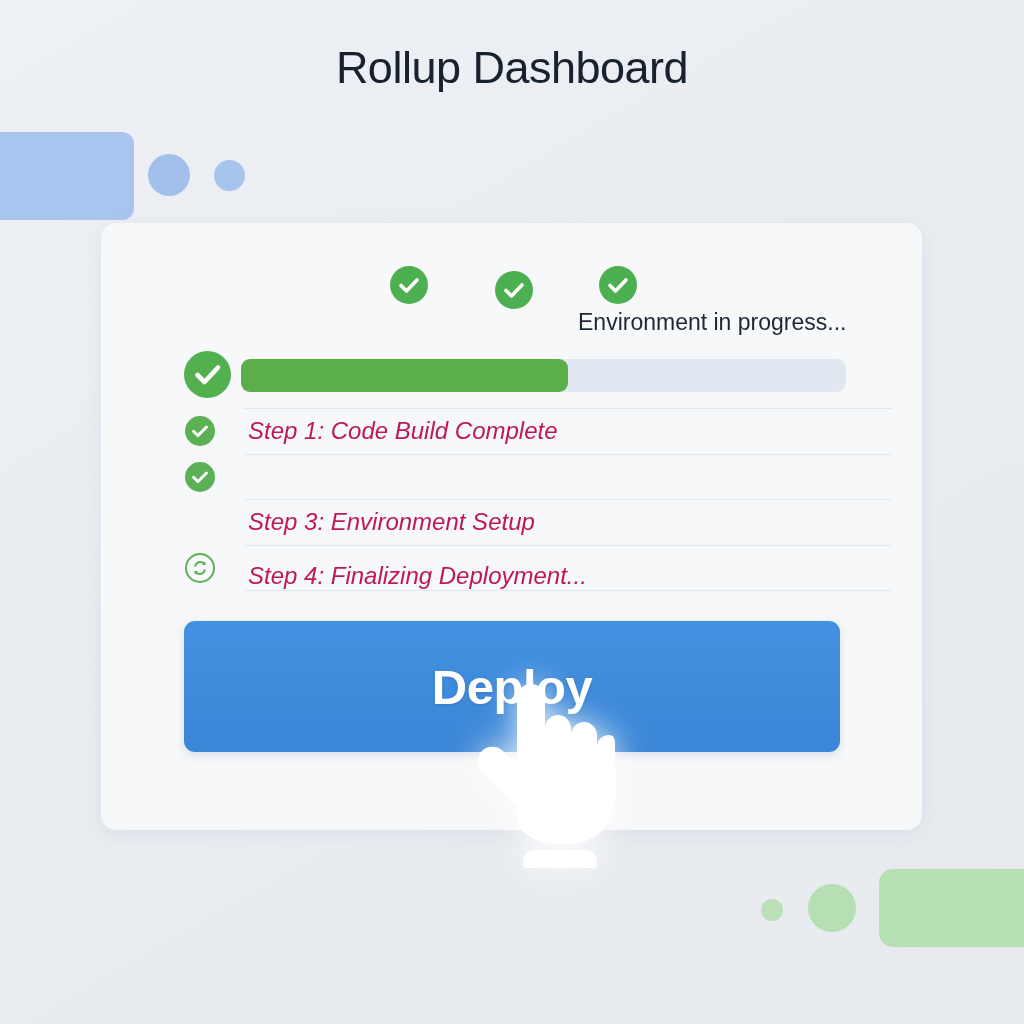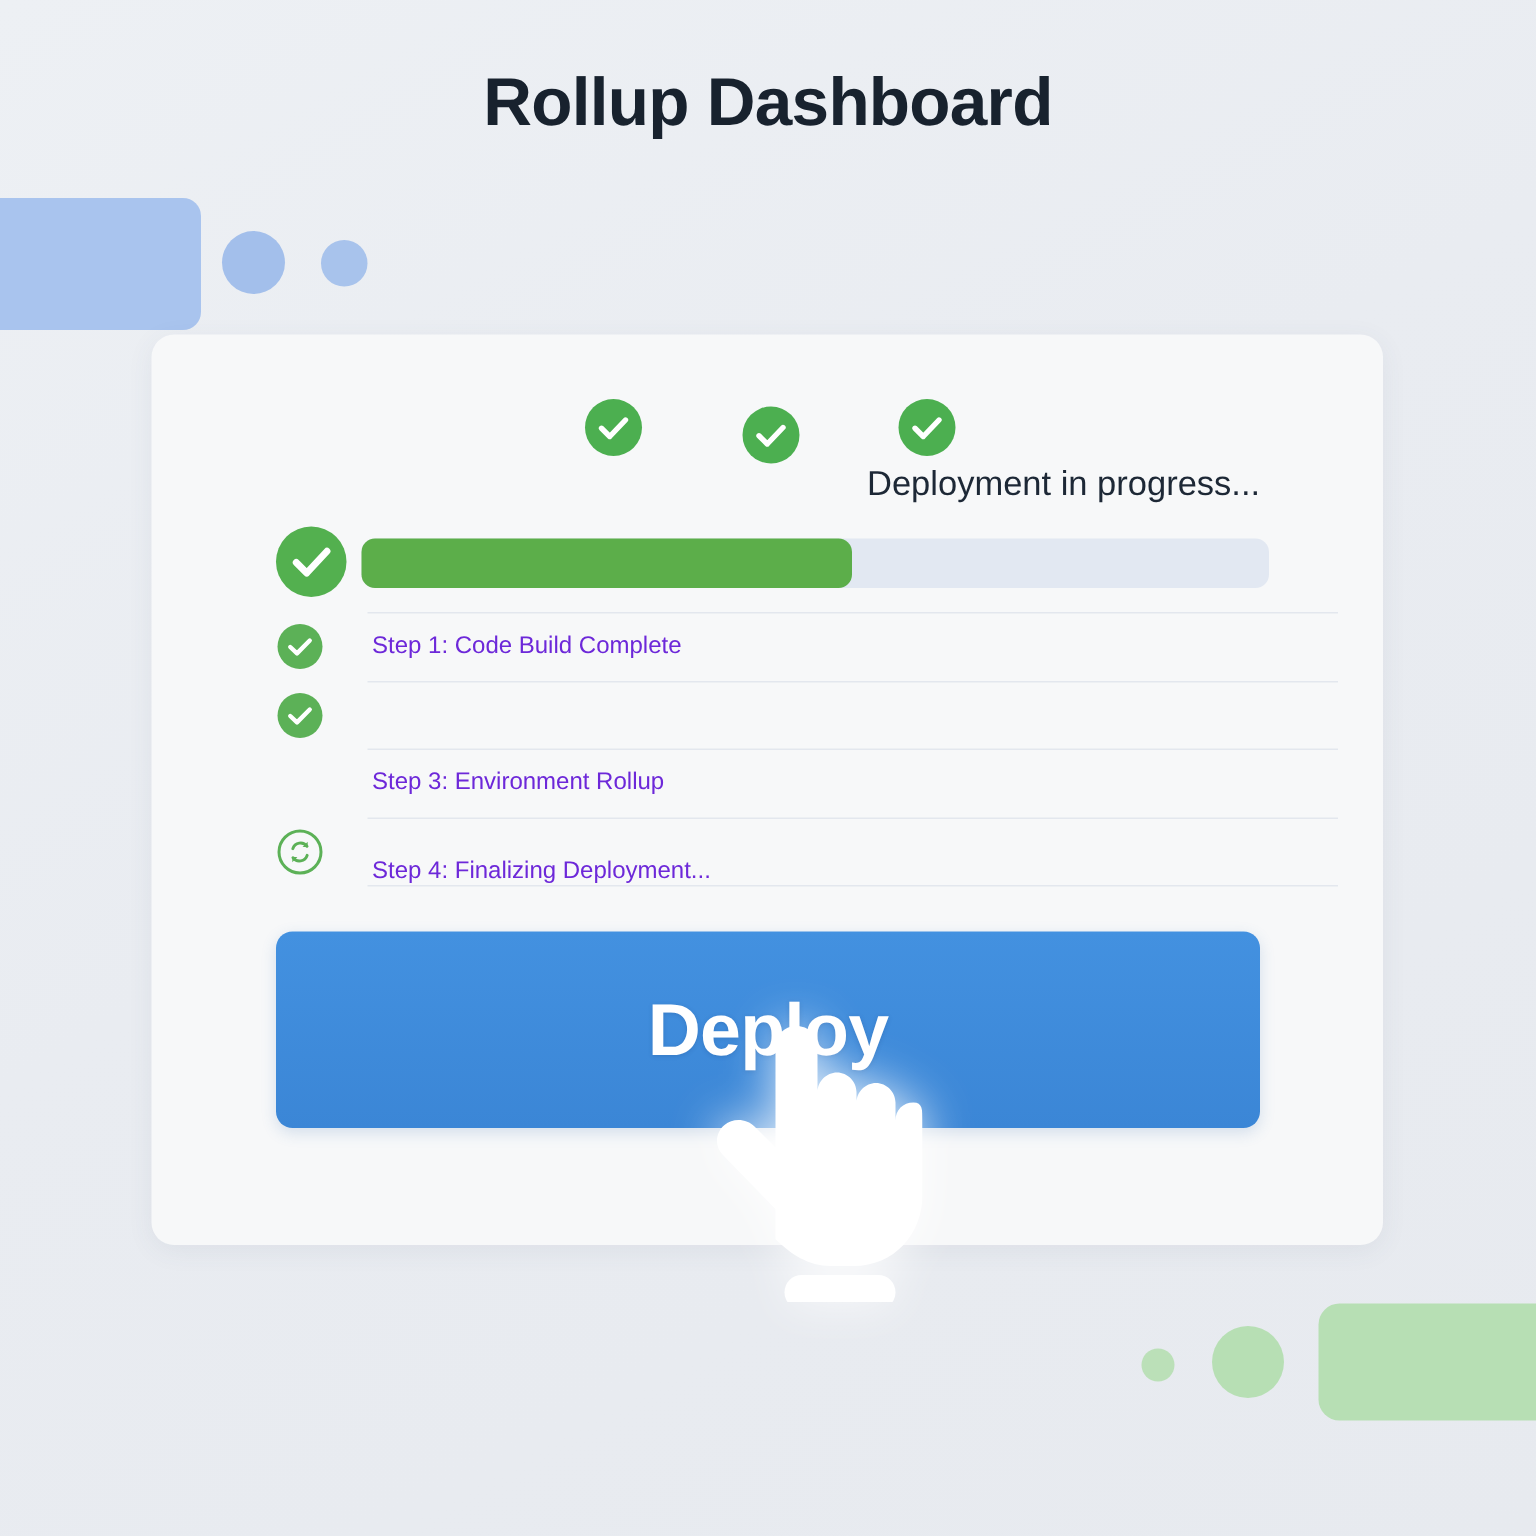--- a/index.html
+++ b/index.html
@@ -56,21 +56,21 @@
     border-radius: 50%;
   }
 
   
   #page-title {
     position: absolute;
     left: 0; top: 42px;
     width: 1024px;
     text-align: center;
     font-size: 45px;
-    font-weight: bold;
+    font-weight: normal;
     letter-spacing: -0.5px;
     color: #18222e;
   }
 
   
   #dashboard-card {
     position: absolute;
     left: 101px; top: 223px;
     width: 821px; height: 607px;
     background: #f7f8f9;
@@ -159,23 +159,24 @@
     border-radius: 50%;
     background: #5cb157;
   }
   .step-icon.spinner {
     border-radius: 50%;
     border: 2.5px solid #5cb157;
     box-sizing: border-box;
   }
 
   .step-label {
-    font-size: 16px;
-    color: #6d28d9;
+    font-size: 24px;
+    color: #be185d;
     padding-left: 3px;
+    font-style: italic;
   }
 
   
   #deploy-button {
     position: absolute;
     left: 83px; top: 398px;
     width: 656px; height: 131px;
     background: linear-gradient(180deg, #4391e0 0%, #3b86d6 100%);
     border-radius: 11px;
     box-shadow: 0 3px 10px rgba(55,110,180,0.18);
@@ -225,21 +226,21 @@
         <path d="M11 19.5 L16.5 25 L27 14" fill="none" stroke="#ffffff" stroke-width="3.6" stroke-linecap="round" stroke-linejoin="round"></path>
       </svg>
     </div>
     <div class="check-top c3">
       <svg class="check-glyph" viewBox="0 0 38 38">
         <path d="M11 19.5 L16.5 25 L27 14" fill="none" stroke="#ffffff" stroke-width="3.6" stroke-linecap="round" stroke-linejoin="round"></path>
       </svg>
     </div>
   </div>
 
-  <div id="deployment-status-text">Deployment in progress...</div>
+  <div id="deployment-status-text">Environment in progress...</div>
 
   <div id="progress-row">
     <div id="progress-check">
       <svg class="check-glyph" viewBox="0 0 47 47">
         <path d="M13.5 24 L20.5 31 L34 16.5" fill="none" stroke="#ffffff" stroke-width="4.6" stroke-linecap="round" stroke-linejoin="round"></path>
       </svg>
     </div>
     <div id="progress-track">
       <div id="progress-fill" style="width: 54%;"></div>
     </div>
@@ -259,21 +260,21 @@
     <div class="step-row">
       <div class="step-icon check-small">
         <svg class="check-glyph" viewBox="0 0 30 30">
           <path d="M8.5 15.3 L13 19.6 L21.5 11" fill="none" stroke="#ffffff" stroke-width="2.9" stroke-linecap="round" stroke-linejoin="round"></path>
         </svg>
       </div>
     </div>
 
     <div class="step-row">
 
-      <span class="step-label">Step 3: Environment Rollup</span>
+      <span class="step-label">Step 3: Environment Setup</span>
     </div>
 
     <div class="step-row">
       <div class="step-icon spinner">
         <svg class="check-glyph" viewBox="0 0 30 30">
           <path d="M9.5 12.4 A6.2 6.2 0 0 1 20.4 10.6" fill="none" stroke="#5cb157" stroke-width="2.3" stroke-linecap="round"></path>
           <path d="M20.5 17.6 A6.2 6.2 0 0 1 9.6 19.4" fill="none" stroke="#5cb157" stroke-width="2.3" stroke-linecap="round"></path>
           <path d="M20.9 7.2 L20.9 11.2 L17 11.2 Z" fill="#5cb157"></path>
           <path d="M9.1 22.8 L9.1 18.8 L13 18.8 Z" fill="#5cb157"></path>
         </svg>

